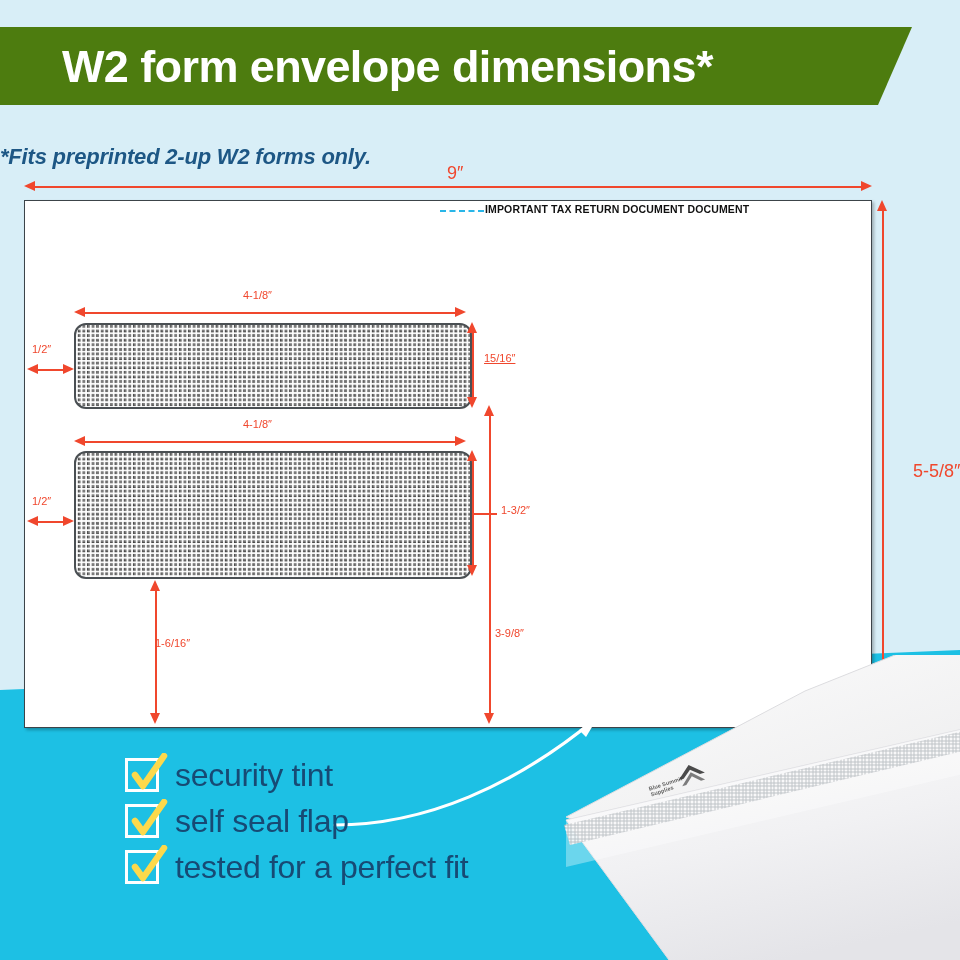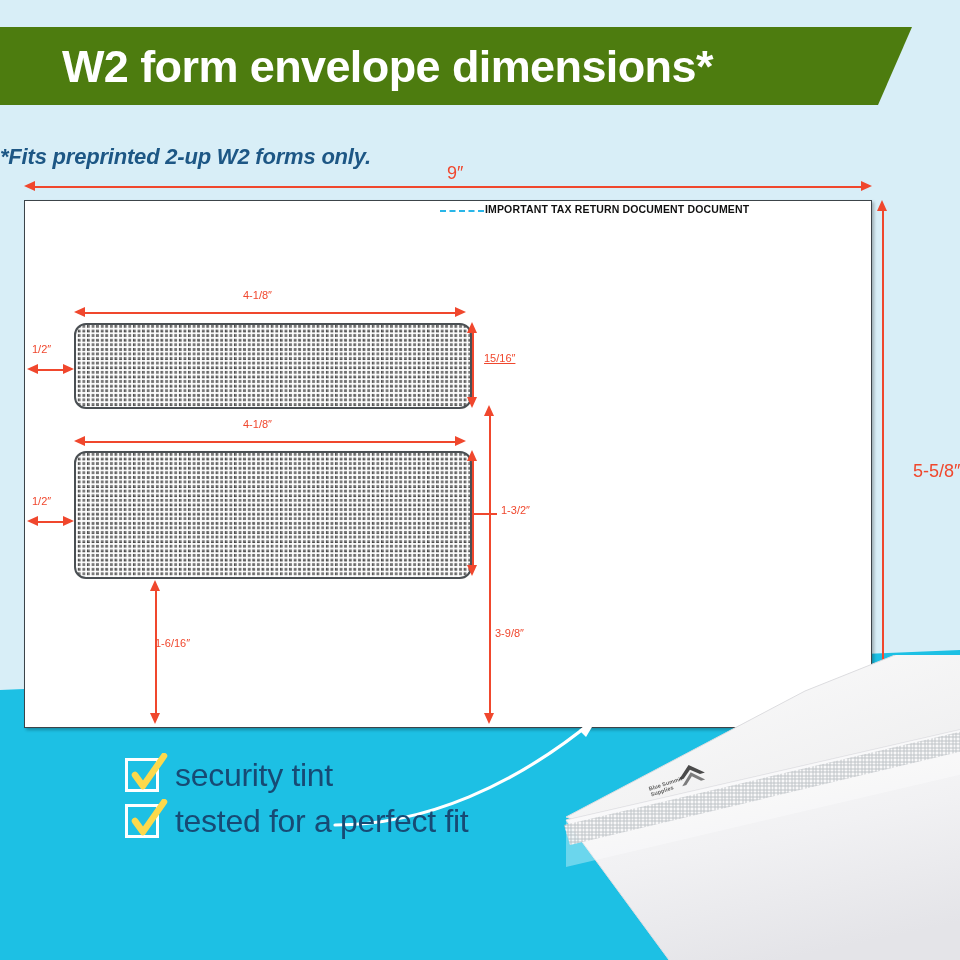--- a/index.html
+++ b/index.html
@@ -224,20 +224,28 @@
 
     <div class="check-row">
       <span class="checkbox">
         <svg width="40" height="44" viewBox="0 0 40 44">
           <path d="M6 22 L14 33 L35 3" fill="none" stroke="#fcd94b" stroke-width="6.5" stroke-linecap="round" stroke-linejoin="round"></path>
         </svg>
       </span>
       <span class="check-label">security tint</span>
     </div>
 
+    <div class="check-row">
+      <span class="checkbox">
+        <svg width="40" height="44" viewBox="0 0 40 44">
+          <path d="M6 22 L14 33 L35 3" fill="none" stroke="#fcd94b" stroke-width="6.5" stroke-linecap="round" stroke-linejoin="round"></path>
+        </svg>
+      </span>
+      <span class="check-label">self seal flap</span>
+    </div>
 
     <div class="check-row">
       <span class="checkbox">
         <svg width="40" height="44" viewBox="0 0 40 44">
           <path d="M6 22 L14 33 L35 3" fill="none" stroke="#fcd94b" stroke-width="6.5" stroke-linecap="round" stroke-linejoin="round"></path>
         </svg>
       </span>
       <span class="check-label">tested for a perfect fit</span>
     </div>
 

